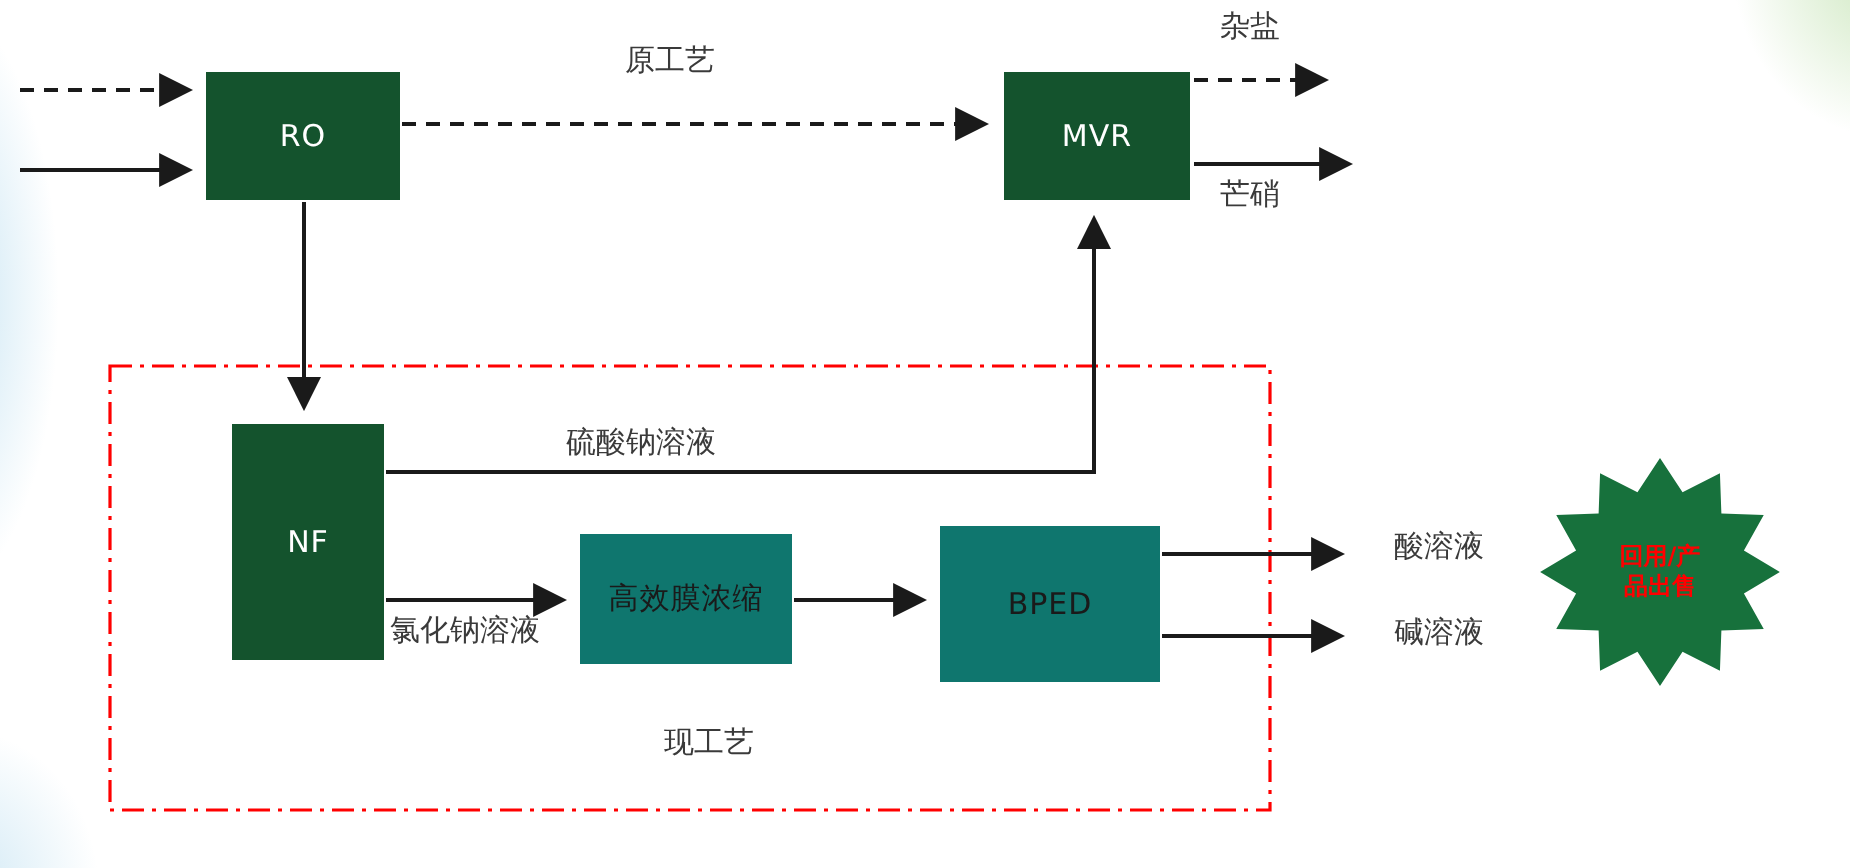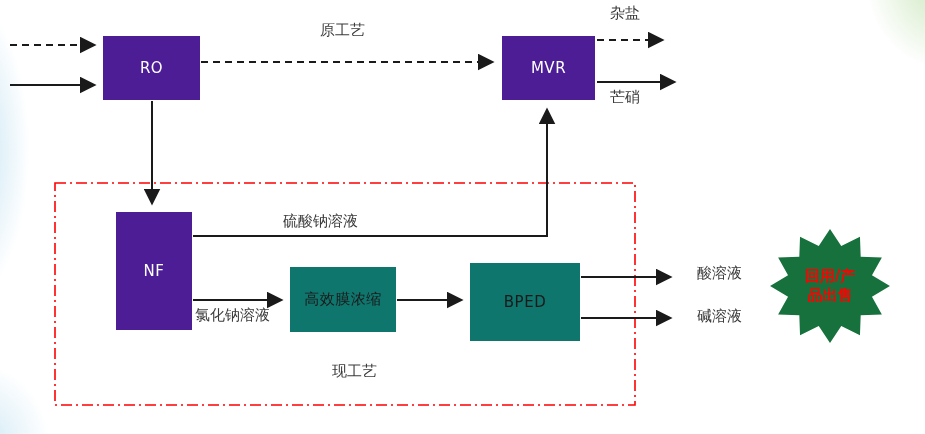--- a/index.html
+++ b/index.html
@@ -13,42 +13,42 @@
     background:radial-gradient(ellipse at left center, rgba(120,190,225,.45), rgba(120,190,225,0) 70%);}
   .bg-topright{right:-20px;top:-20px;width:80px;height:90px;
     background:radial-gradient(ellipse at top right, rgba(150,205,120,.5), rgba(150,205,120,0) 70%);}
   .bg-bottomleft{left:-20px;bottom:-10px;width:70px;height:80px;
     background:radial-gradient(ellipse at bottom left, rgba(120,190,225,.35), rgba(120,190,225,0) 70%);}
   svg.wires{position:absolute;left:0;top:0;pointer-events:none;}
   .node{
     position:absolute;display:flex;align-items:center;justify-content:center;
     font-size:15px;letter-spacing:.5px;
   }
-  .node.gray{background:#4c1d95;color:#ffffff;}
+  .node.gray{background:#14532d;color:#ffffff;}
   .node.yellow{background:#0f766e;color:#1a1a1a;}
   #node-ro{left:103px;top:36px;width:97px;height:64px;}
   #node-mvr{left:502px;top:36px;width:93px;height:64px;}
   #node-nf{left:116px;top:212px;width:76px;height:118px;}
   #node-membrane{left:290px;top:267px;width:106px;height:65px;}
   #node-bped{left:470px;top:263px;width:110px;height:78px;}
   .lbl{position:absolute;font-size:15px;color:#3a3a3a;white-space:nowrap;}
-  #lbl-original{left:305px;top:21px;width:60px;text-align:right;}
+  #lbl-original{left:305px;top:21px;width:60px;text-align:center;}
   #lbl-impure-salt{left:610px;top:4px;font-family:Liberation Serif, serif;}
   #lbl-mirabilite{left:610px;top:88px;}
   #lbl-na2so4{left:283px;top:212px;}
   #lbl-nacl{left:195px;top:306px;}
   #lbl-acid{left:697px;top:264px;}
   #lbl-alkali{left:697px;top:307px;}
   #lbl-current{left:332px;top:362px;}
   .star-wrap{position:absolute;left:768px;top:227px;width:124px;height:118px;}
   .star-wrap svg{position:absolute;left:0;top:0;}
   .star-text{
     position:absolute;left:0;top:0;width:100%;height:100%;
     display:flex;flex-direction:column;align-items:center;justify-content:center;
-    color:#ff0000;font-weight:bold;font-size:15px;line-height:1.25;text-align:center;
+    color:#ff0000;font-weight:bold;font-size:12px;line-height:1.25;text-align:center;
   }
 </style>
 </head>
 <body>
 
 <div class="stage">
 
   <div class="bg-accent bg-left"></div>
   <div class="bg-accent bg-topright"></div>
   <div class="bg-accent bg-bottomleft"></div>

